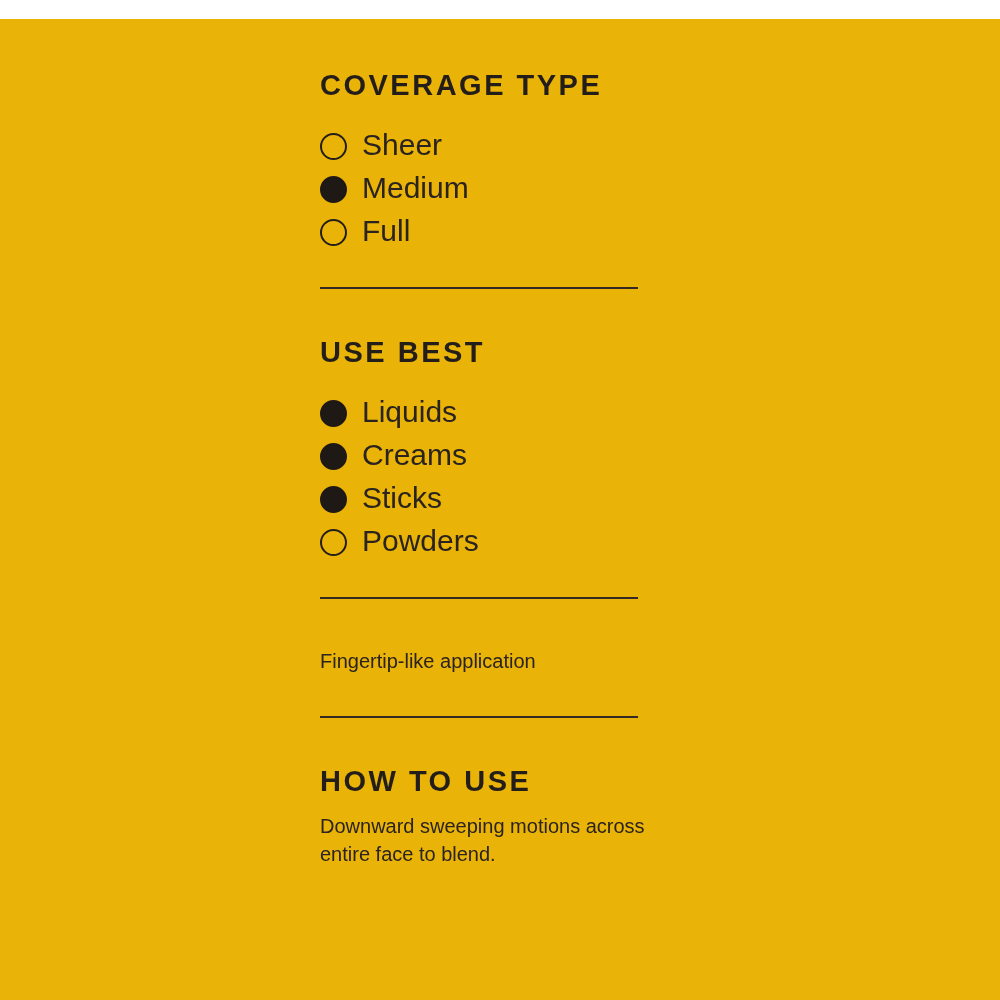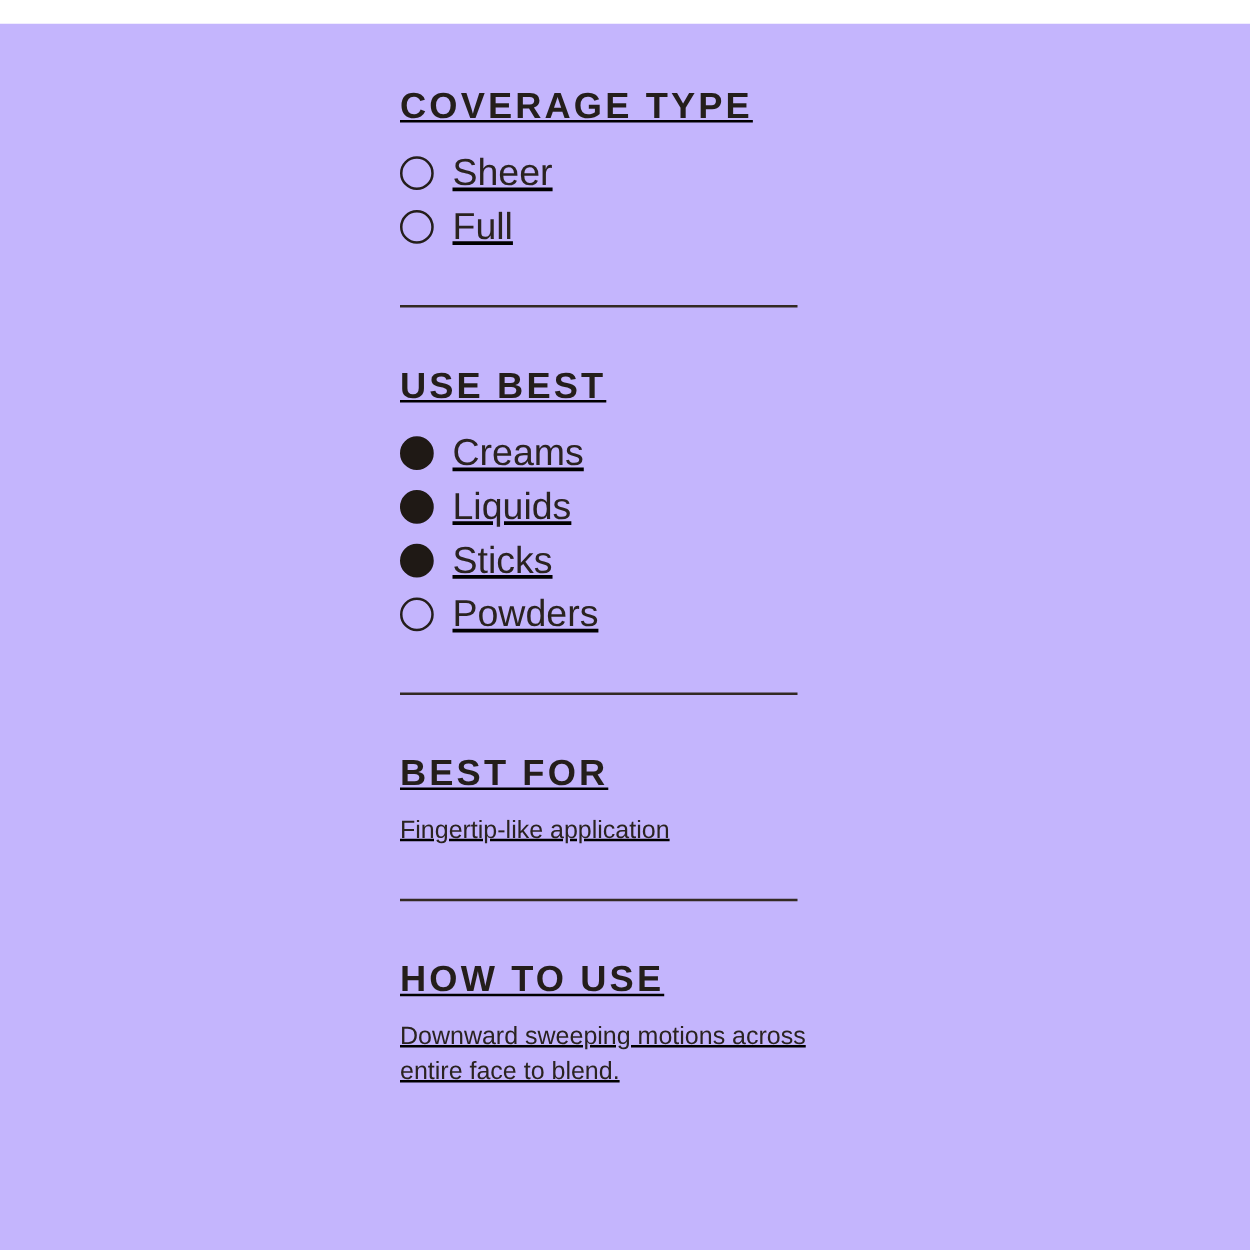--- a/index.html
+++ b/index.html
@@ -23,22 +23,21 @@
     top: 0; left: 0;
     width: 1000px;
     height: 19px;
     background: #ffffff;
   }
   .card {
     position: absolute;
     top: 19px; left: 0;
     width: 1000px;
     height: 981px;
-    background: #c4b5fd;
-    text-decoration: underline;
+    background: #eab308;
   }
   .content {
     box-sizing: border-box;
     margin-left: 320px;
     width: 340px;
     padding-top: 52px;
     color: #241e1b;
   }
   .section-heading {
     font-size: 29px;
@@ -48,21 +47,21 @@
     margin: 0 0 17px 0;
     color: #241e1b;
   }
   .options {
     margin: 0;
     padding: 0;
     list-style: none;
   }
   .option-row {
     display: flex;
-    align-items: center;
+    align-items: flex-end;
     height: 43px;
   }
   .indicator {
     box-sizing: border-box;
     width: 27px;
     height: 27px;
     border-radius: 50%;
     border: 2px solid #241e1b;
     background: transparent;
     flex: 0 0 auto;
@@ -100,50 +99,53 @@
   <div class="card">
     <div class="content">
 
       <h2 class="section-heading">COVERAGE TYPE</h2>
       <ul class="options">
         <li class="option-row">
           <span class="indicator"></span>
           <span class="option-label">Sheer</span>
         </li>
         <li class="option-row">
+          <span class="indicator filled"></span>
+          <span class="option-label">Medium</span>
+        </li>
+        <li class="option-row">
           <span class="indicator"></span>
           <span class="option-label">Full</span>
         </li>
       </ul>
 
       <hr class="divider">
 
       <h2 class="section-heading">USE BEST</h2>
       <ul class="options">
         <li class="option-row">
           <span class="indicator filled"></span>
-          <span class="option-label">Creams</span>
+          <span class="option-label">Liquids</span>
         </li>
         <li class="option-row">
           <span class="indicator filled"></span>
-          <span class="option-label">Liquids</span>
+          <span class="option-label">Creams</span>
         </li>
         <li class="option-row">
           <span class="indicator filled"></span>
           <span class="option-label">Sticks</span>
         </li>
         <li class="option-row">
           <span class="indicator"></span>
           <span class="option-label">Powders</span>
         </li>
       </ul>
 
       <hr class="divider">
 
-      <h2 class="section-heading">BEST FOR</h2>
       <p class="body-text">Fingertip-like application</p>
 
       <hr class="divider">
 
       <h2 class="section-heading">HOW TO USE</h2>
       <p class="body-text">Downward sweeping motions across entire face to blend.</p>
 
     </div>
   </div>
 </div>

